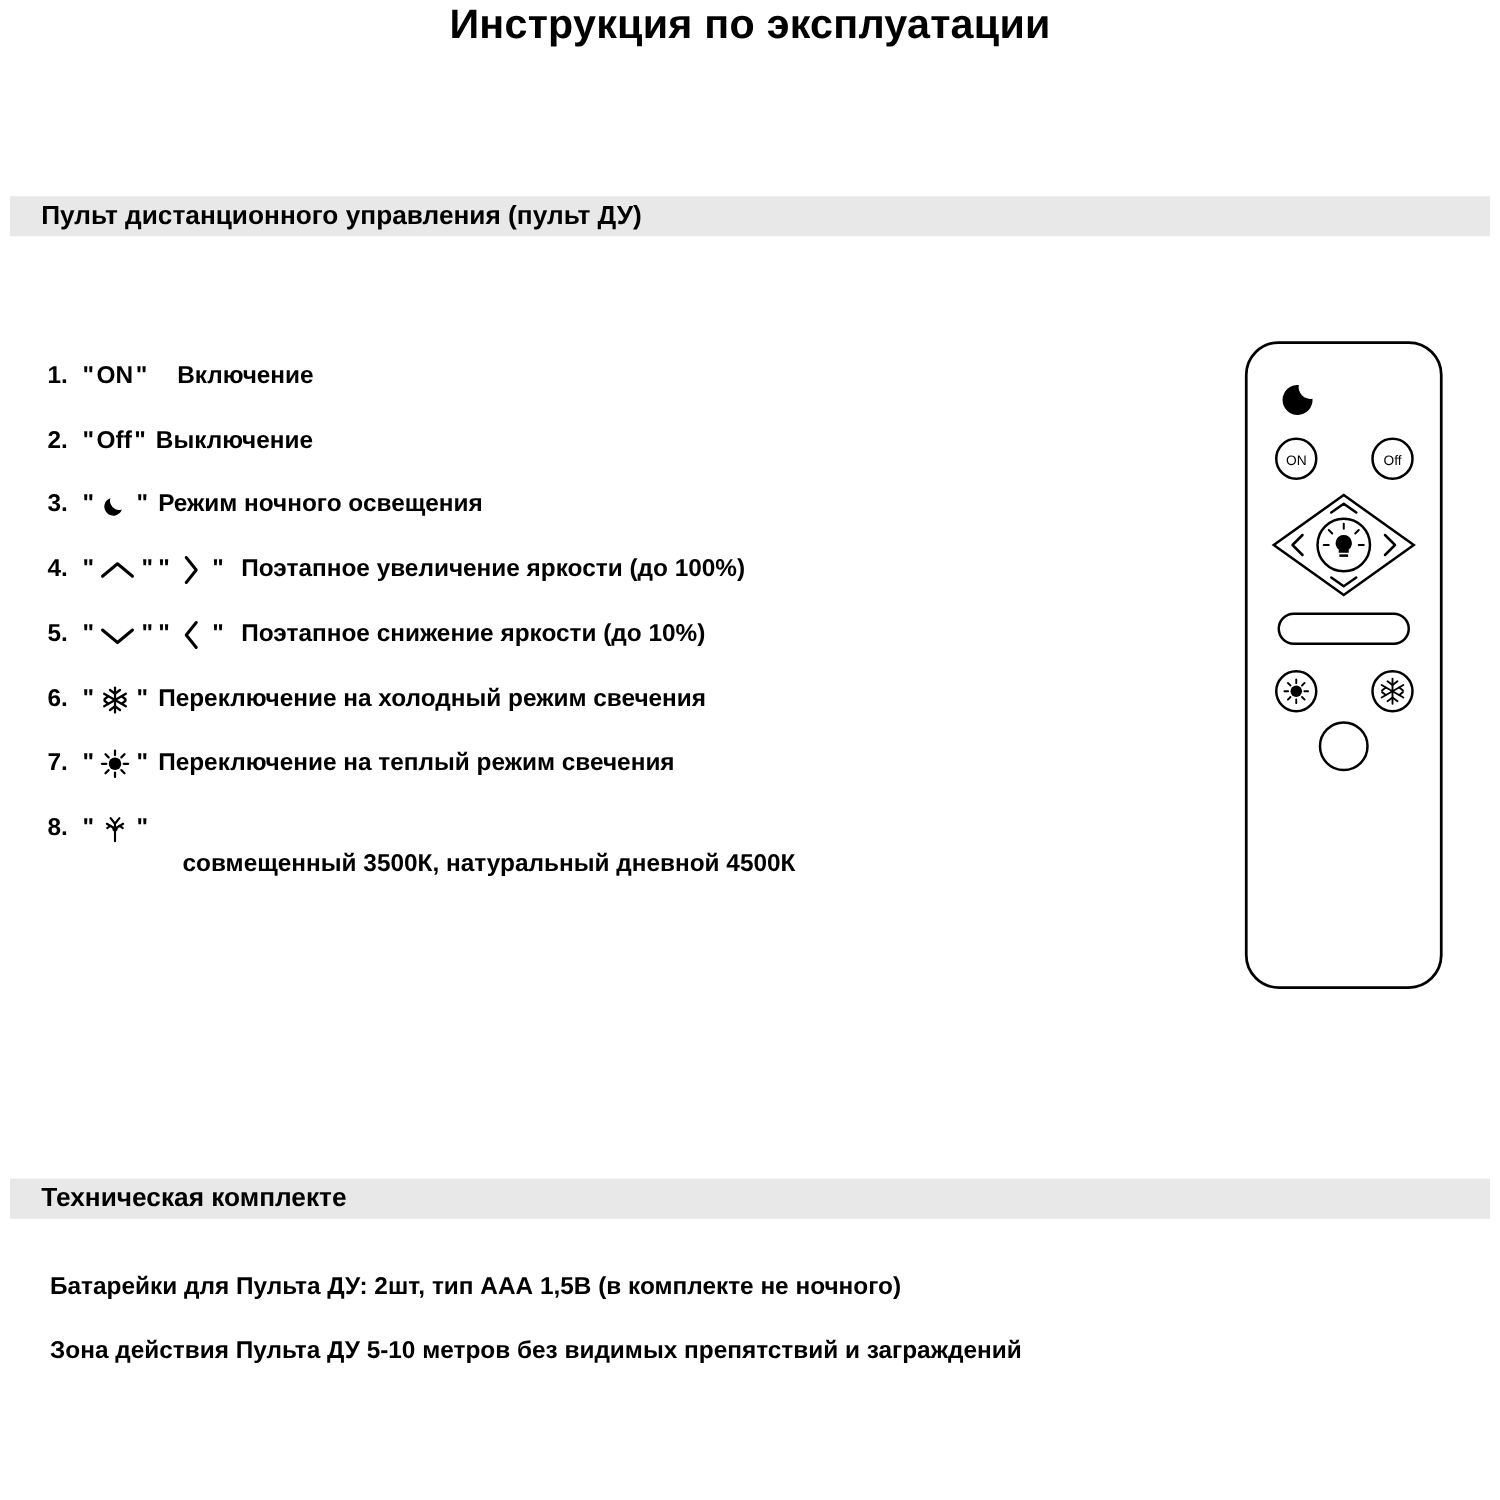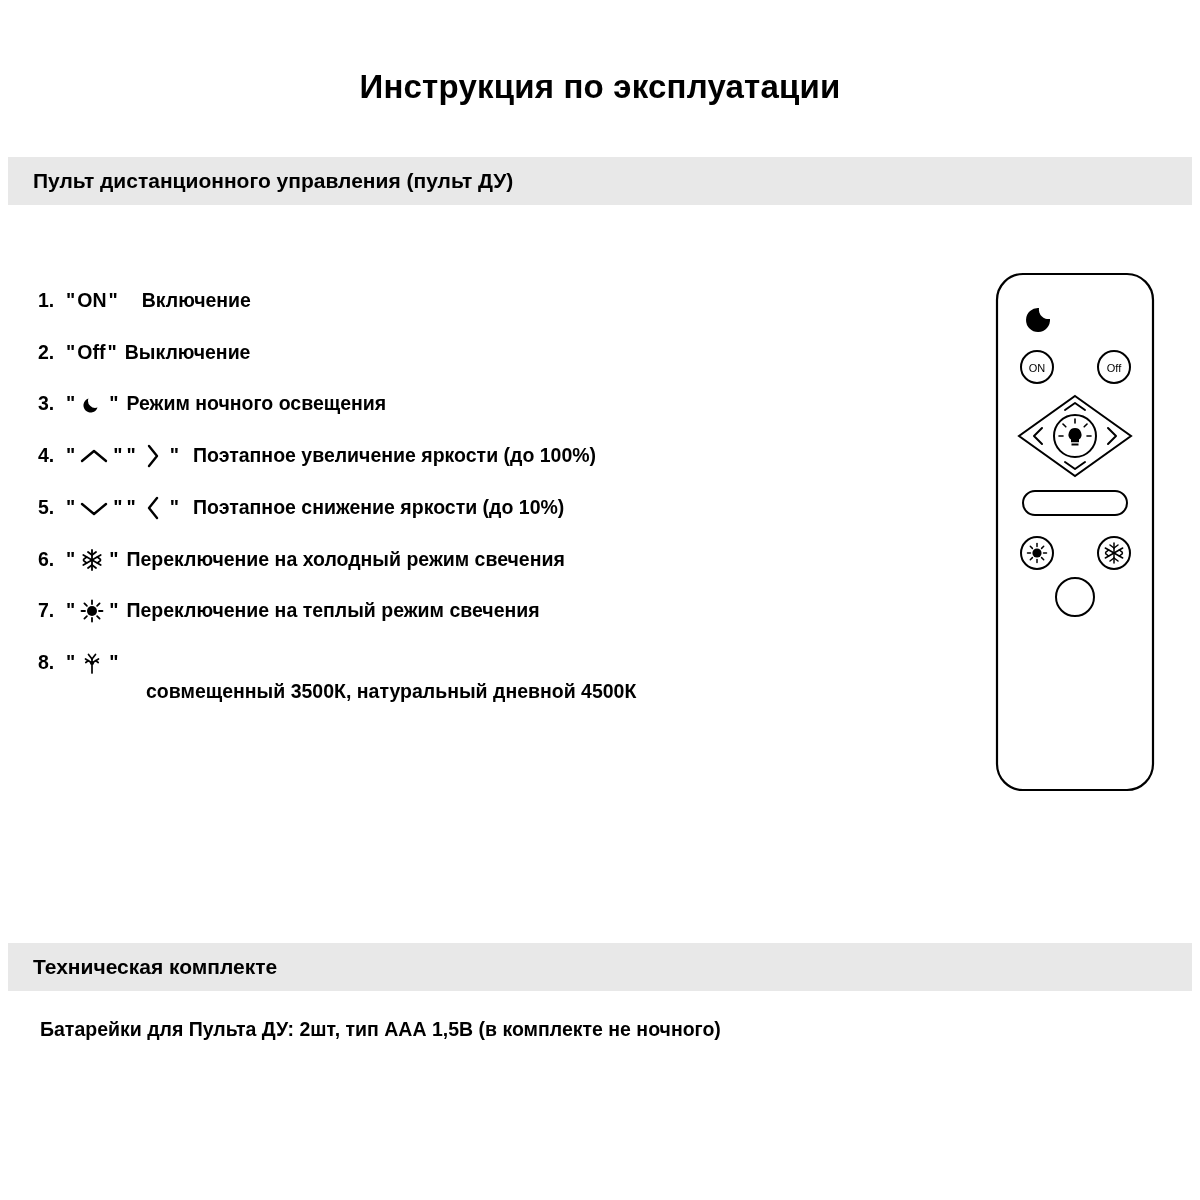--- a/index.html
+++ b/index.html
@@ -15,28 +15,27 @@
     position: relative;
     overflow: hidden;
   }
 
   .page-title {
     text-align: center;
     font-size: 33px;
     font-weight: bold;
     letter-spacing: 0.2px;
     margin: 0;
-    padding-top: 68px;
   }
 
   .section-bar {
     position: absolute;
     left: 8px;
     width: 1184px;
-    height: 48px;
+    height: 32px;
     background: #e8e8e8;
     display: flex;
     align-items: center;
   }
   .section-bar .section-label {
     padding-left: 25px;
     font-size: 21px;
     font-weight: bold;
   }
 
@@ -337,13 +336,14 @@
     <circle cx="80" cy="325" r="19" fill="none" stroke="#000" stroke-width="2"></circle>
   </svg>
 </div>
 
 <div class="section-bar" id="bar-tech">
   <span class="section-label">Техническая комплекте</span>
 </div>
 
 <div class="tech">
   <p>Батарейки для Пульта ДУ: 2шт, тип ААА 1,5В (в комплекте не ночного)</p>
+  <p>Зона действия Пульта ДУ 5-10 метров без видимых препятствий и заграждений</p>
 </div>
 
 </body></html>

